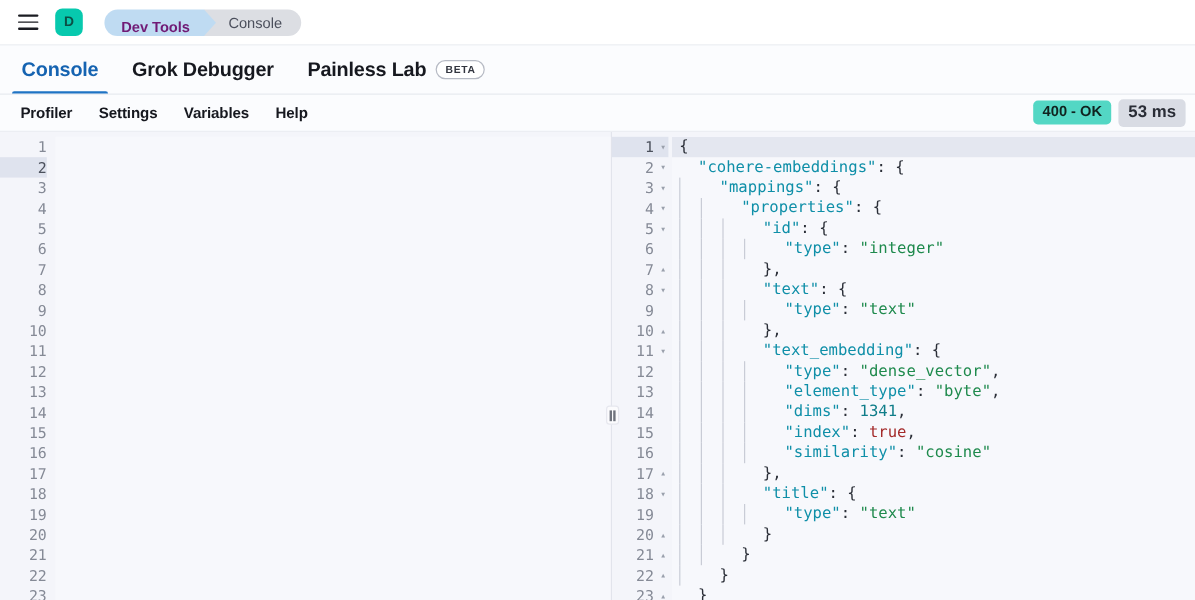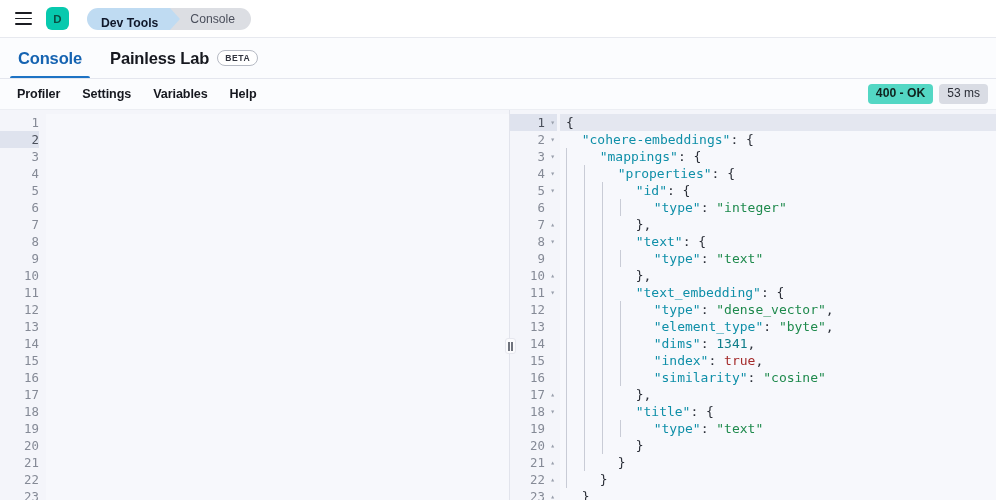--- a/index.html
+++ b/index.html
@@ -57,21 +57,21 @@
   .crumb {
     height: 22px;
     display: flex;
     align-items: center;
     font-size: 12.2px;
     position: relative;
     cursor: pointer;
   }
   .crumb-first {
     background: #bfdbf2;
-    color: #0f172a;
+    color: #701a75;
     font-weight: 600;
     padding: 8px 12px 0 14px;
     border-radius: 11px 0 0 11px;
   }
   .crumb-first:after {
     content: "";
     position: absolute;
     right: -10px; top: 0;
     width: 0; height: 0;
     border-top: 11px solid transparent;
@@ -163,22 +163,22 @@
     color: #10231f;
     font-size: 12.2px;
     font-weight: 700;
     border-radius: 4px;
     padding: 2px 8px 3px;
     line-height: 1.25;
   }
   .time-badge {
     background: #d9dce4;
     color: #2a2d36;
-    font-size: 12px;
-    font-weight: 400;
+    font-size: 14px;
+    font-weight: 700;
     border-radius: 4px;
     padding: 2px 8px 3px;
     line-height: 1.25;
   }
 
   
   .editors {
     position: relative;
     display: flex;
     height: 390px;
@@ -334,20 +334,23 @@
   <div class="space-avatar">D</div>
   <div class="breadcrumbs">
     <div class="crumb crumb-first">Dev Tools</div>
     <div class="crumb crumb-last">Console</div>
   </div>
 </div>
 
 <div class="tabbar">
   <div class="tab active">
     <span>Console</span>
+  </div>
+  <div class="tab">
+    <span>Grok Debugger</span>
   </div>
   <div class="tab">
     <span>Painless Lab</span>
     <span class="beta-badge">BETA</span>
   </div>
 </div>
 
 <div class="subnav">
   <div class="subnav-item">Profiler</div>
   <div class="subnav-item">Settings</div>

